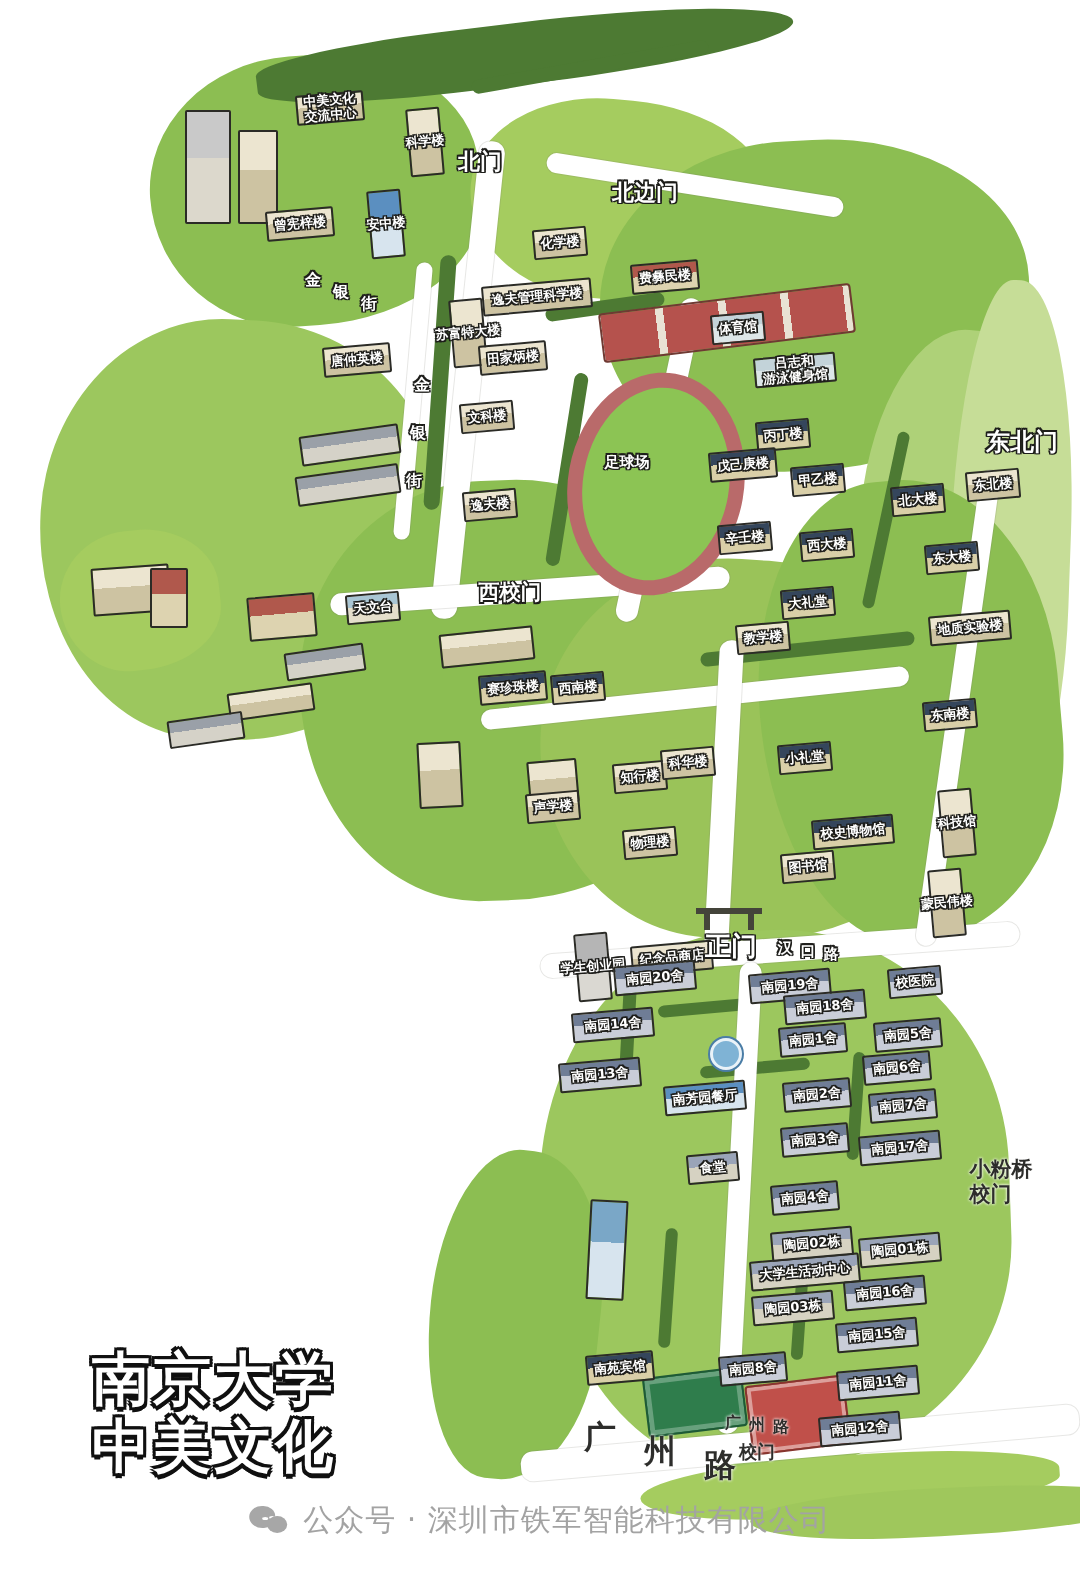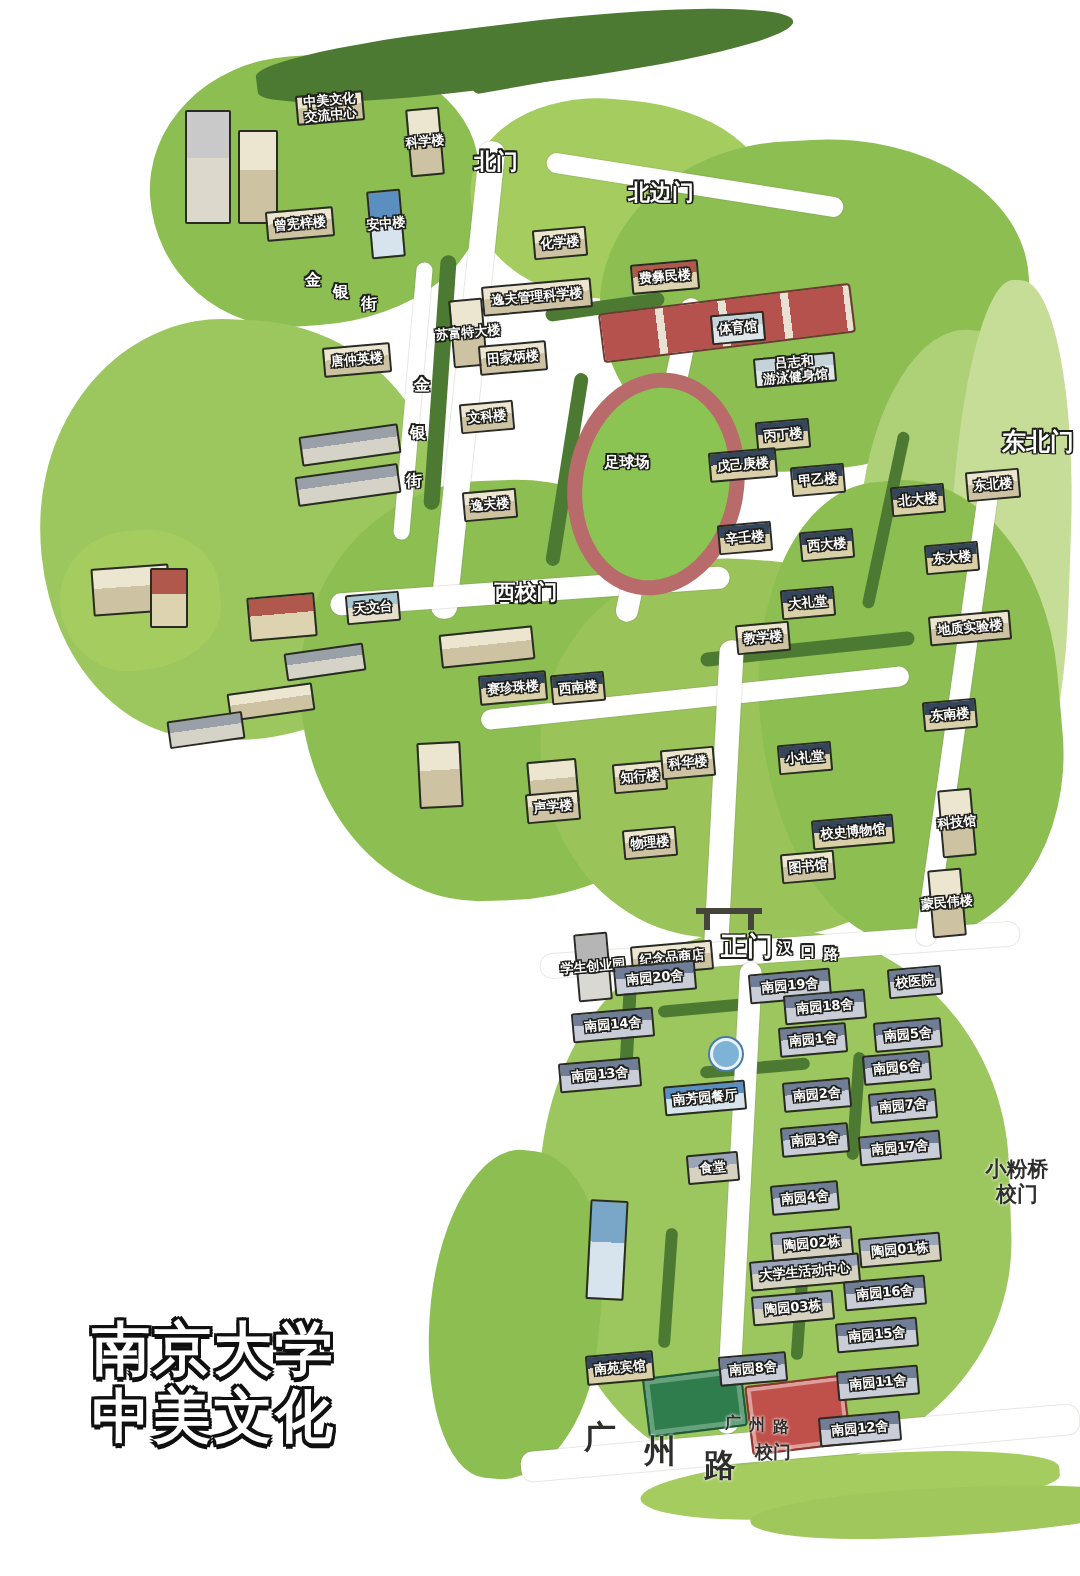--- a/index.html
+++ b/index.html
@@ -20,42 +20,46 @@
         linear-gradient(#44443a,#44443a) 8px 6px/6px 16px no-repeat,
         linear-gradient(#44443a,#44443a) 52px 6px/6px 16px no-repeat;}
   .block{position:absolute;z-index:5;border:2px solid #2b2b26;border-radius:2px;}
   .bldg{position:absolute;z-index:6;}
   .bldg .bblock{border:2px solid #2b2b26;border-radius:2px;margin:0 auto;}
   .blabel,.blabel2{position:relative;z-index:7;text-align:center;white-space:nowrap;line-height:1.15;}
   .olabel{color:#fff;font-weight:700;
     text-shadow:-1.5px -1.5px 0 #1d1d1a,1.5px -1.5px 0 #1d1d1a,-1.5px 1.5px 0 #1d1d1a,1.5px 1.5px 0 #1d1d1a,
     -1.5px 0 0 #1d1d1a,1.5px 0 0 #1d1d1a,0 -1.5px 0 #1d1d1a,0 1.5px 0 #1d1d1a;}
   .darklabel{color:#2d2d2b;font-weight:700;text-shadow:0 0 3px rgba(255,255,255,.9),0 0 3px rgba(255,255,255,.9);}
-  .gate{position:absolute;z-index:8;text-align:center;white-space:nowrap;line-height:1.2;margin-left:16px;}
+  .gate{position:absolute;z-index:8;text-align:left;white-space:nowrap;line-height:1.2;}
   .street-ch{position:absolute;z-index:8;white-space:nowrap;}
   .area-label{position:absolute;z-index:8;white-space:nowrap;}
-  #map-title{position:absolute;z-index:10;left:92px;top:1316px;font-size:58px;line-height:1.16;font-weight:900;
+  #map-title{position:absolute;z-index:10;left:92px;top:1346px;font-size:58px;line-height:1.16;font-weight:900;
     letter-spacing:3px;color:#ffffff;
     text-shadow:-3px -3px 0 #101010,3px -3px 0 #101010,-3px 3px 0 #101010,3px 3px 0 #101010,
     -3px 0 0 #101010,3px 0 0 #101010,0 -3px 0 #101010,0 3px 0 #101010,0 5px 0 #101010;}
   #footer{position:absolute;z-index:11;left:50%;top:1500px;transform:translateX(-50%);
     display:flex;align-items:center;gap:12px;color:#a3a3a3;font-size:30px;letter-spacing:1px;white-space:nowrap;}
   .wechat-icon{position:relative;width:42px;height:34px;display:inline-block;}
   .wechat-icon::before{content:"";position:absolute;left:0;top:2px;width:26px;height:22px;background:#a7a7a7;
     border-radius:52% 48% 46% 54%;}
   .wechat-icon::after{content:"";position:absolute;left:18px;top:12px;width:20px;height:17px;background:#a7a7a7;
     border-radius:50%;box-shadow:-12px -6px 0 -7px #fff,-5px -7px 0 -7px #fff;}
 </style>
 </head>
 <body>
 
 <div id="stage">
   <div id="map-title">
     <div>南京大学</div>
     <div>中美文化</div>
+  </div>
+  <div id="footer">
+    <span class="wechat-icon"></span>
+    <span>公众号 · 深圳市铁军智能科技有限公司</span>
   </div>
 <div class="blob" style="left: 150px; top: 55px; width: 330px; height: 270px; transform: rotate(-4deg); background: rgb(140, 190, 82); border-radius: 48% 52% 55% 45% / 52% 48% 45% 55%;"></div>
     <div class="blob" style="left: 255px; top: 22px; width: 540px; height: 62px; transform: rotate(-7deg); background: rgb(77, 122, 51); border-radius: 40% 60% 55% 45%;"></div>
     <div class="blob" style="left: 470px; top: 100px; width: 300px; height: 200px; transform: rotate(5deg); background: rgb(165, 204, 95); border-radius: 48% 52% 55% 45% / 52% 48% 45% 55%;"></div>
     <div class="blob" style="left: 600px; top: 140px; width: 430px; height: 330px; transform: rotate(-3deg); background: rgb(140, 190, 82); border-radius: 48% 52% 55% 45% / 52% 48% 45% 55%;"></div>
     <div class="blob" style="left: 860px; top: 330px; width: 200px; height: 380px; transform: rotate(6deg); background: rgb(174, 209, 120); border-radius: 48% 52% 55% 45% / 52% 48% 45% 55%;"></div>
     <div class="blob" style="left: 950px; top: 280px; width: 120px; height: 560px; transform: rotate(2deg); background: rgb(198, 221, 151); border-radius: 48% 52% 55% 45% / 52% 48% 45% 55%;"></div>
     <div class="blob" style="left: 40px; top: 320px; width: 400px; height: 420px; transform: rotate(3deg); background: rgb(156, 199, 94); border-radius: 48% 52% 55% 45% / 52% 48% 45% 55%;"></div>
     <div class="blob" style="left: 300px; top: 480px; width: 420px; height: 420px; transform: rotate(-2deg); background: rgb(140, 190, 82); border-radius: 48% 52% 55% 45% / 52% 48% 45% 55%;"></div>
     <div class="blob" style="left: 540px; top: 560px; width: 420px; height: 380px; transform: rotate(4deg); background: rgb(154, 195, 89); border-radius: 48% 52% 55% 45% / 52% 48% 45% 55%;"></div>

